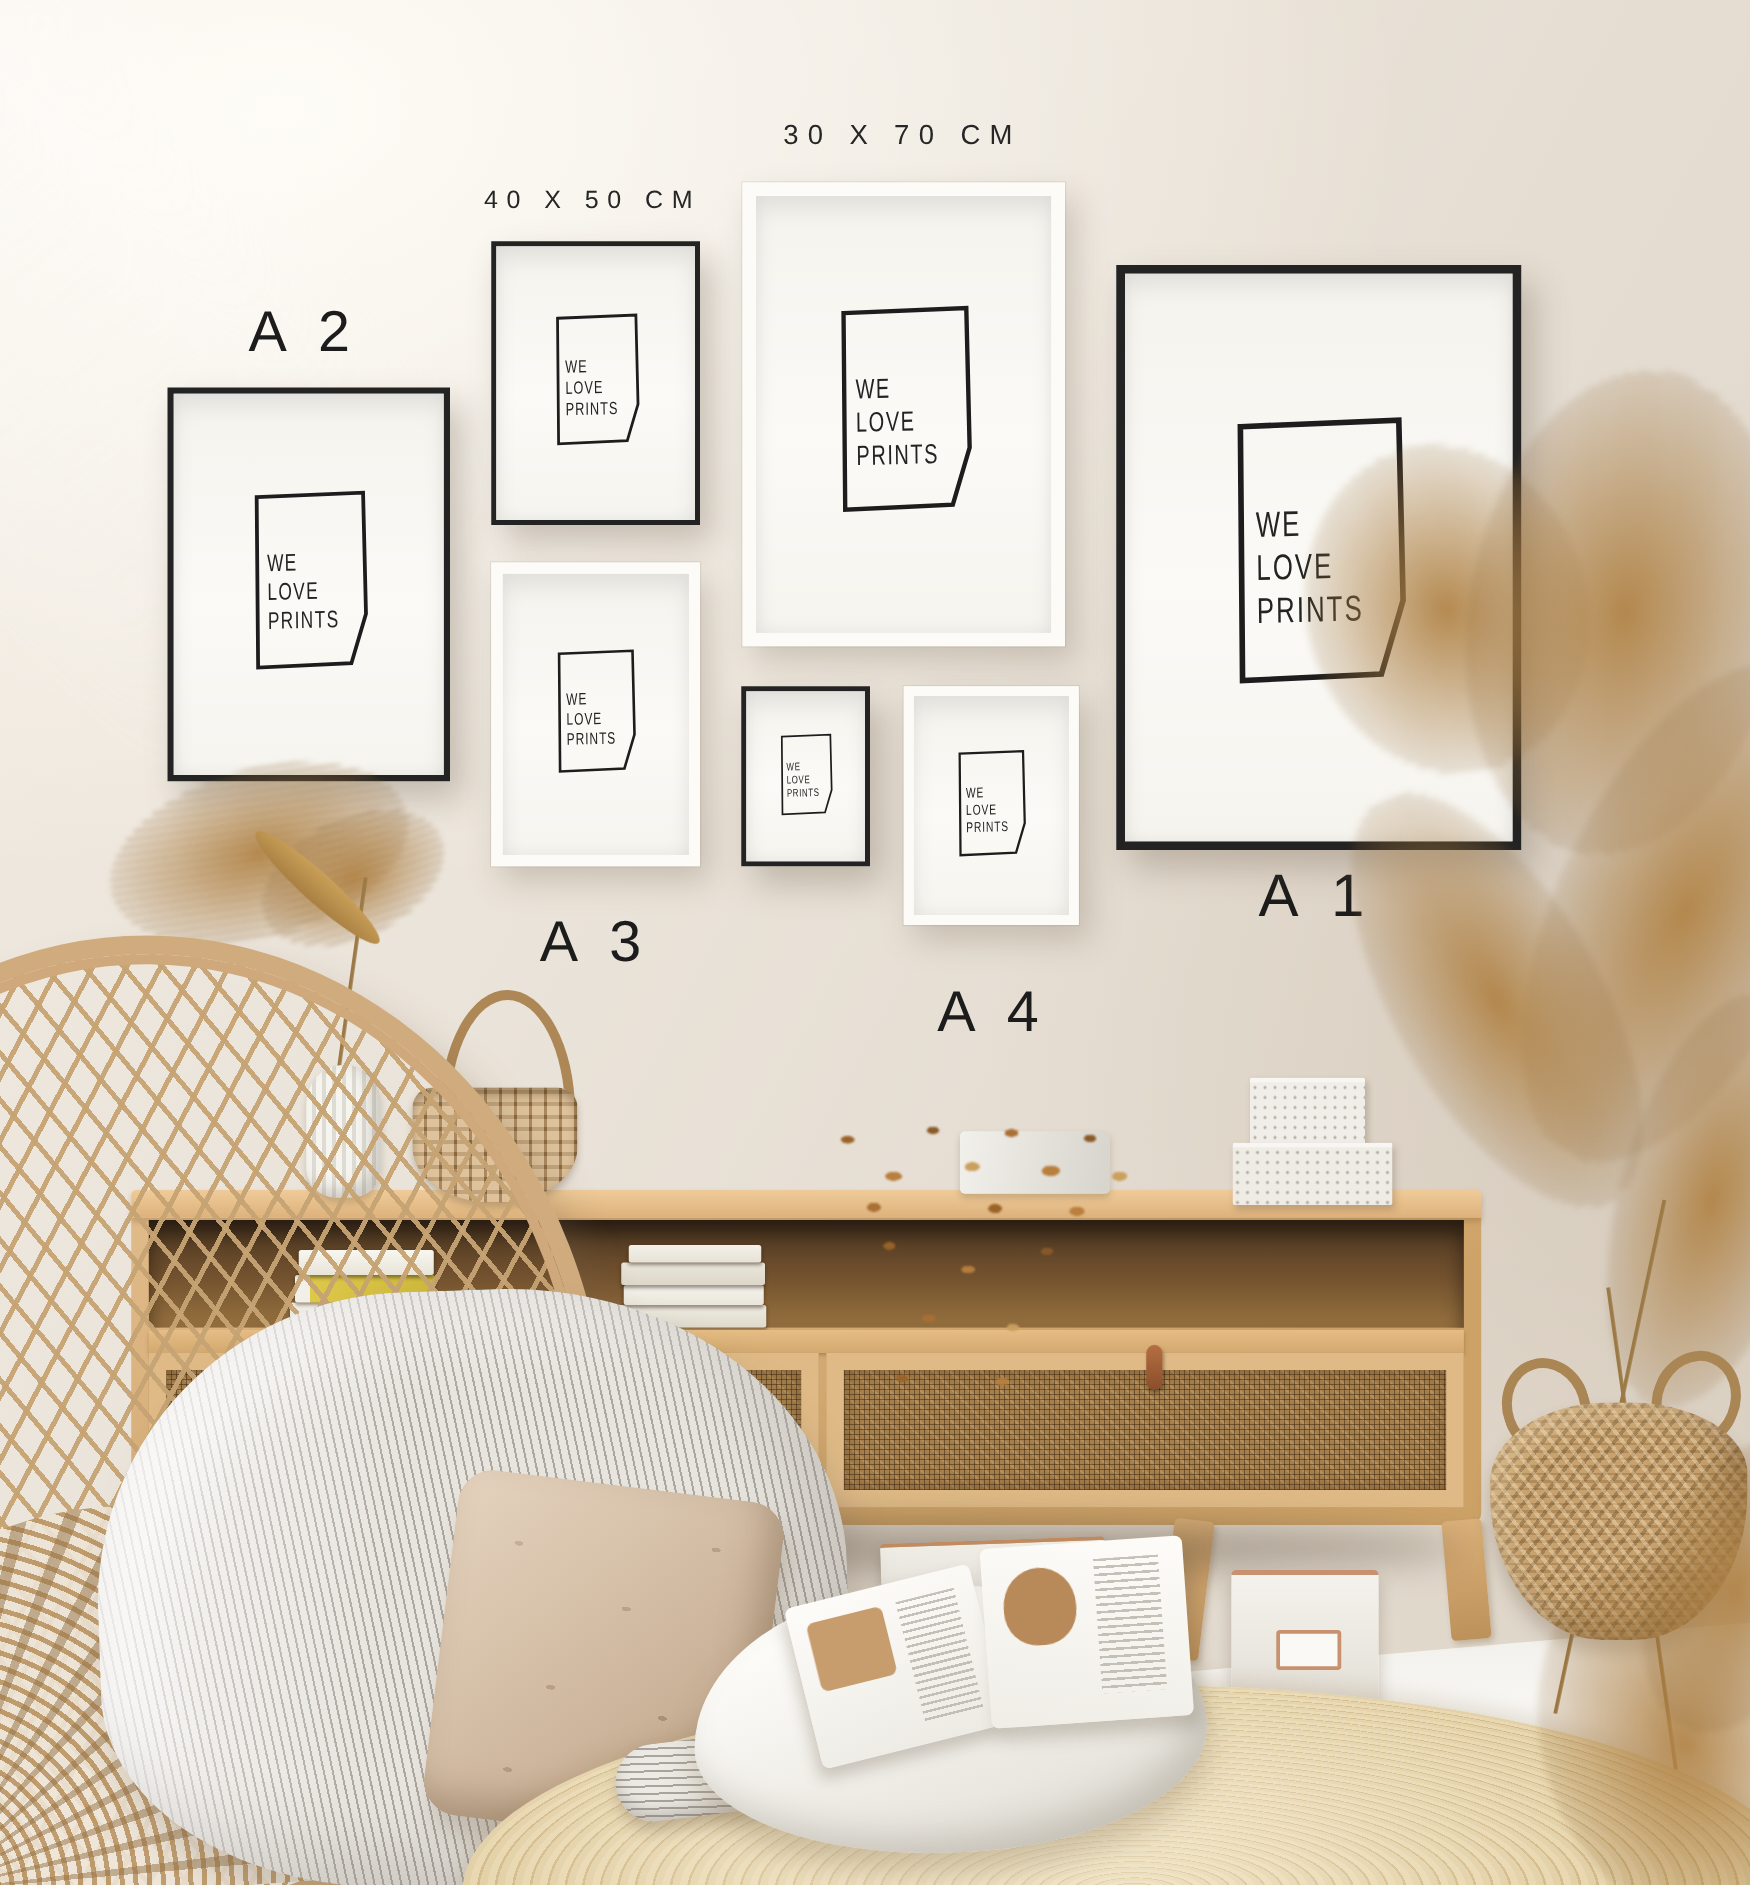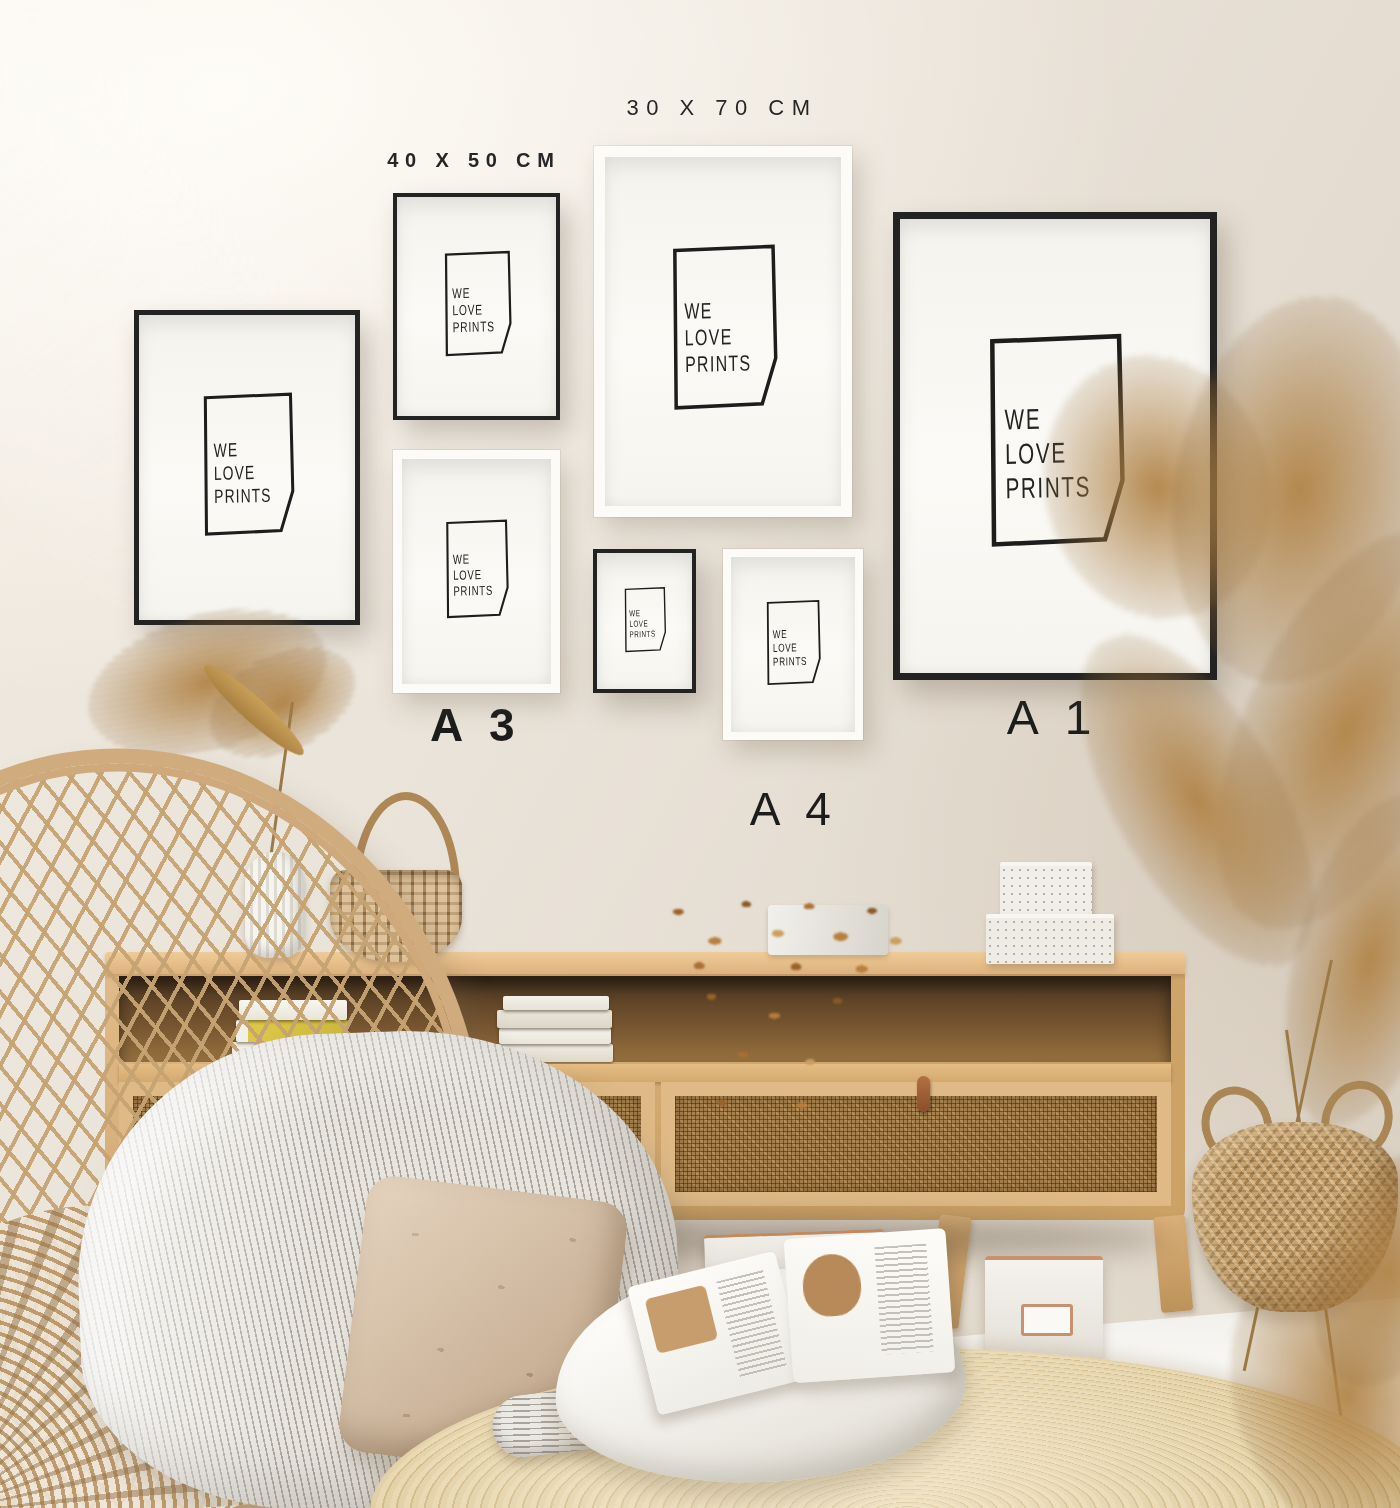--- a/index.html
+++ b/index.html
@@ -60,34 +60,35 @@
 
 <div id="stage">
 
   <div class="streak" style="left:-90px;top:-70px;width:280px;height:720px;opacity:.55;"></div>
   <div class="streak" style="left:130px;top:-90px;width:130px;height:640px;opacity:.4;"></div>
 
   <div class="abs" style="left:0;top:1270px;width:1400px;height:238px;
               background:linear-gradient(180deg,#efece6,#f8f7f4 40%,#fcfbf9);
               clip-path:polygon(0 150px,100% 28px,100% 100%,0 100%);"></div>
 
+  <div class="flabel" style="left:148px;top:238px;width:190px;font-size:46px;">A 2</div>
   <div class="frame dark" style="left:134px;top:310px;width:226px;height:315px;">
     <div class="mat">
       <svg class="print" viewBox="0 0 100 140">
         <path d="M14 10 L87 7 L89 90 L79 124 L15 127 Z" fill="none" stroke="#1d1d1d" stroke-width="2.6"></path>
         <g transform="translate(21,45) scale(0.95,1.32) rotate(-1)" fill="#232323" font-family="Liberation Sans, sans-serif" font-size="12.5" letter-spacing="1">
           <text y="12">WE</text>
           <text y="27">LOVE</text>
           <text y="42">PRINTS</text>
         </g>
       </svg>
     </div>
   </div>
 
-  <div class="flabel size" style="left:344px;top:149px;width:260px;font-size:20px;font-weight:bold;">40 X 50 CM</div>
+  <div class="flabel size" style="left:344px;top:149px;width:260px;font-size:20px;">40 X 50 CM</div>
   <div class="frame dark" style="left:393px;top:193px;width:167px;height:227px;border-width:4px;">
     <div class="mat">
       <svg class="print" viewBox="0 0 100 140">
         <path d="M14 10 L87 7 L89 90 L79 124 L15 127 Z" fill="none" stroke="#1d1d1d" stroke-width="2.6"></path>
         <g transform="translate(21,45) scale(0.95,1.32) rotate(-1)" fill="#232323" font-family="Liberation Sans, sans-serif" font-size="12.5" letter-spacing="1">
           <text y="12">WE</text>
           <text y="27">LOVE</text>
           <text y="42">PRINTS</text>
         </g>
       </svg>
@@ -115,21 +116,21 @@
         <path d="M14 10 L87 7 L89 90 L79 124 L15 127 Z" fill="none" stroke="#1d1d1d" stroke-width="2.6"></path>
         <g transform="translate(21,45) scale(0.95,1.32) rotate(-1)" fill="#232323" font-family="Liberation Sans, sans-serif" font-size="12.5" letter-spacing="1">
           <text y="12">WE</text>
           <text y="27">LOVE</text>
           <text y="42">PRINTS</text>
         </g>
       </svg>
     </div>
   </div>
 
-  <div class="flabel" style="left:386px;top:698px;width:180px;font-size:46px;font-weight:bold;">A 3</div>
+  <div class="flabel" style="left:386px;top:726px;width:180px;font-size:46px;">A 3</div>
   <div class="frame white" style="left:393px;top:450px;width:167px;height:243px;border-width:9px;">
     <div class="mat">
       <svg class="print" viewBox="0 0 100 140">
         <path d="M14 10 L87 7 L89 90 L79 124 L15 127 Z" fill="none" stroke="#1d1d1d" stroke-width="2.6"></path>
         <g transform="translate(21,45) scale(0.95,1.32) rotate(-1)" fill="#232323" font-family="Liberation Sans, sans-serif" font-size="12.5" letter-spacing="1">
           <text y="12">WE</text>
           <text y="27">LOVE</text>
           <text y="42">PRINTS</text>
         </g>
       </svg>

